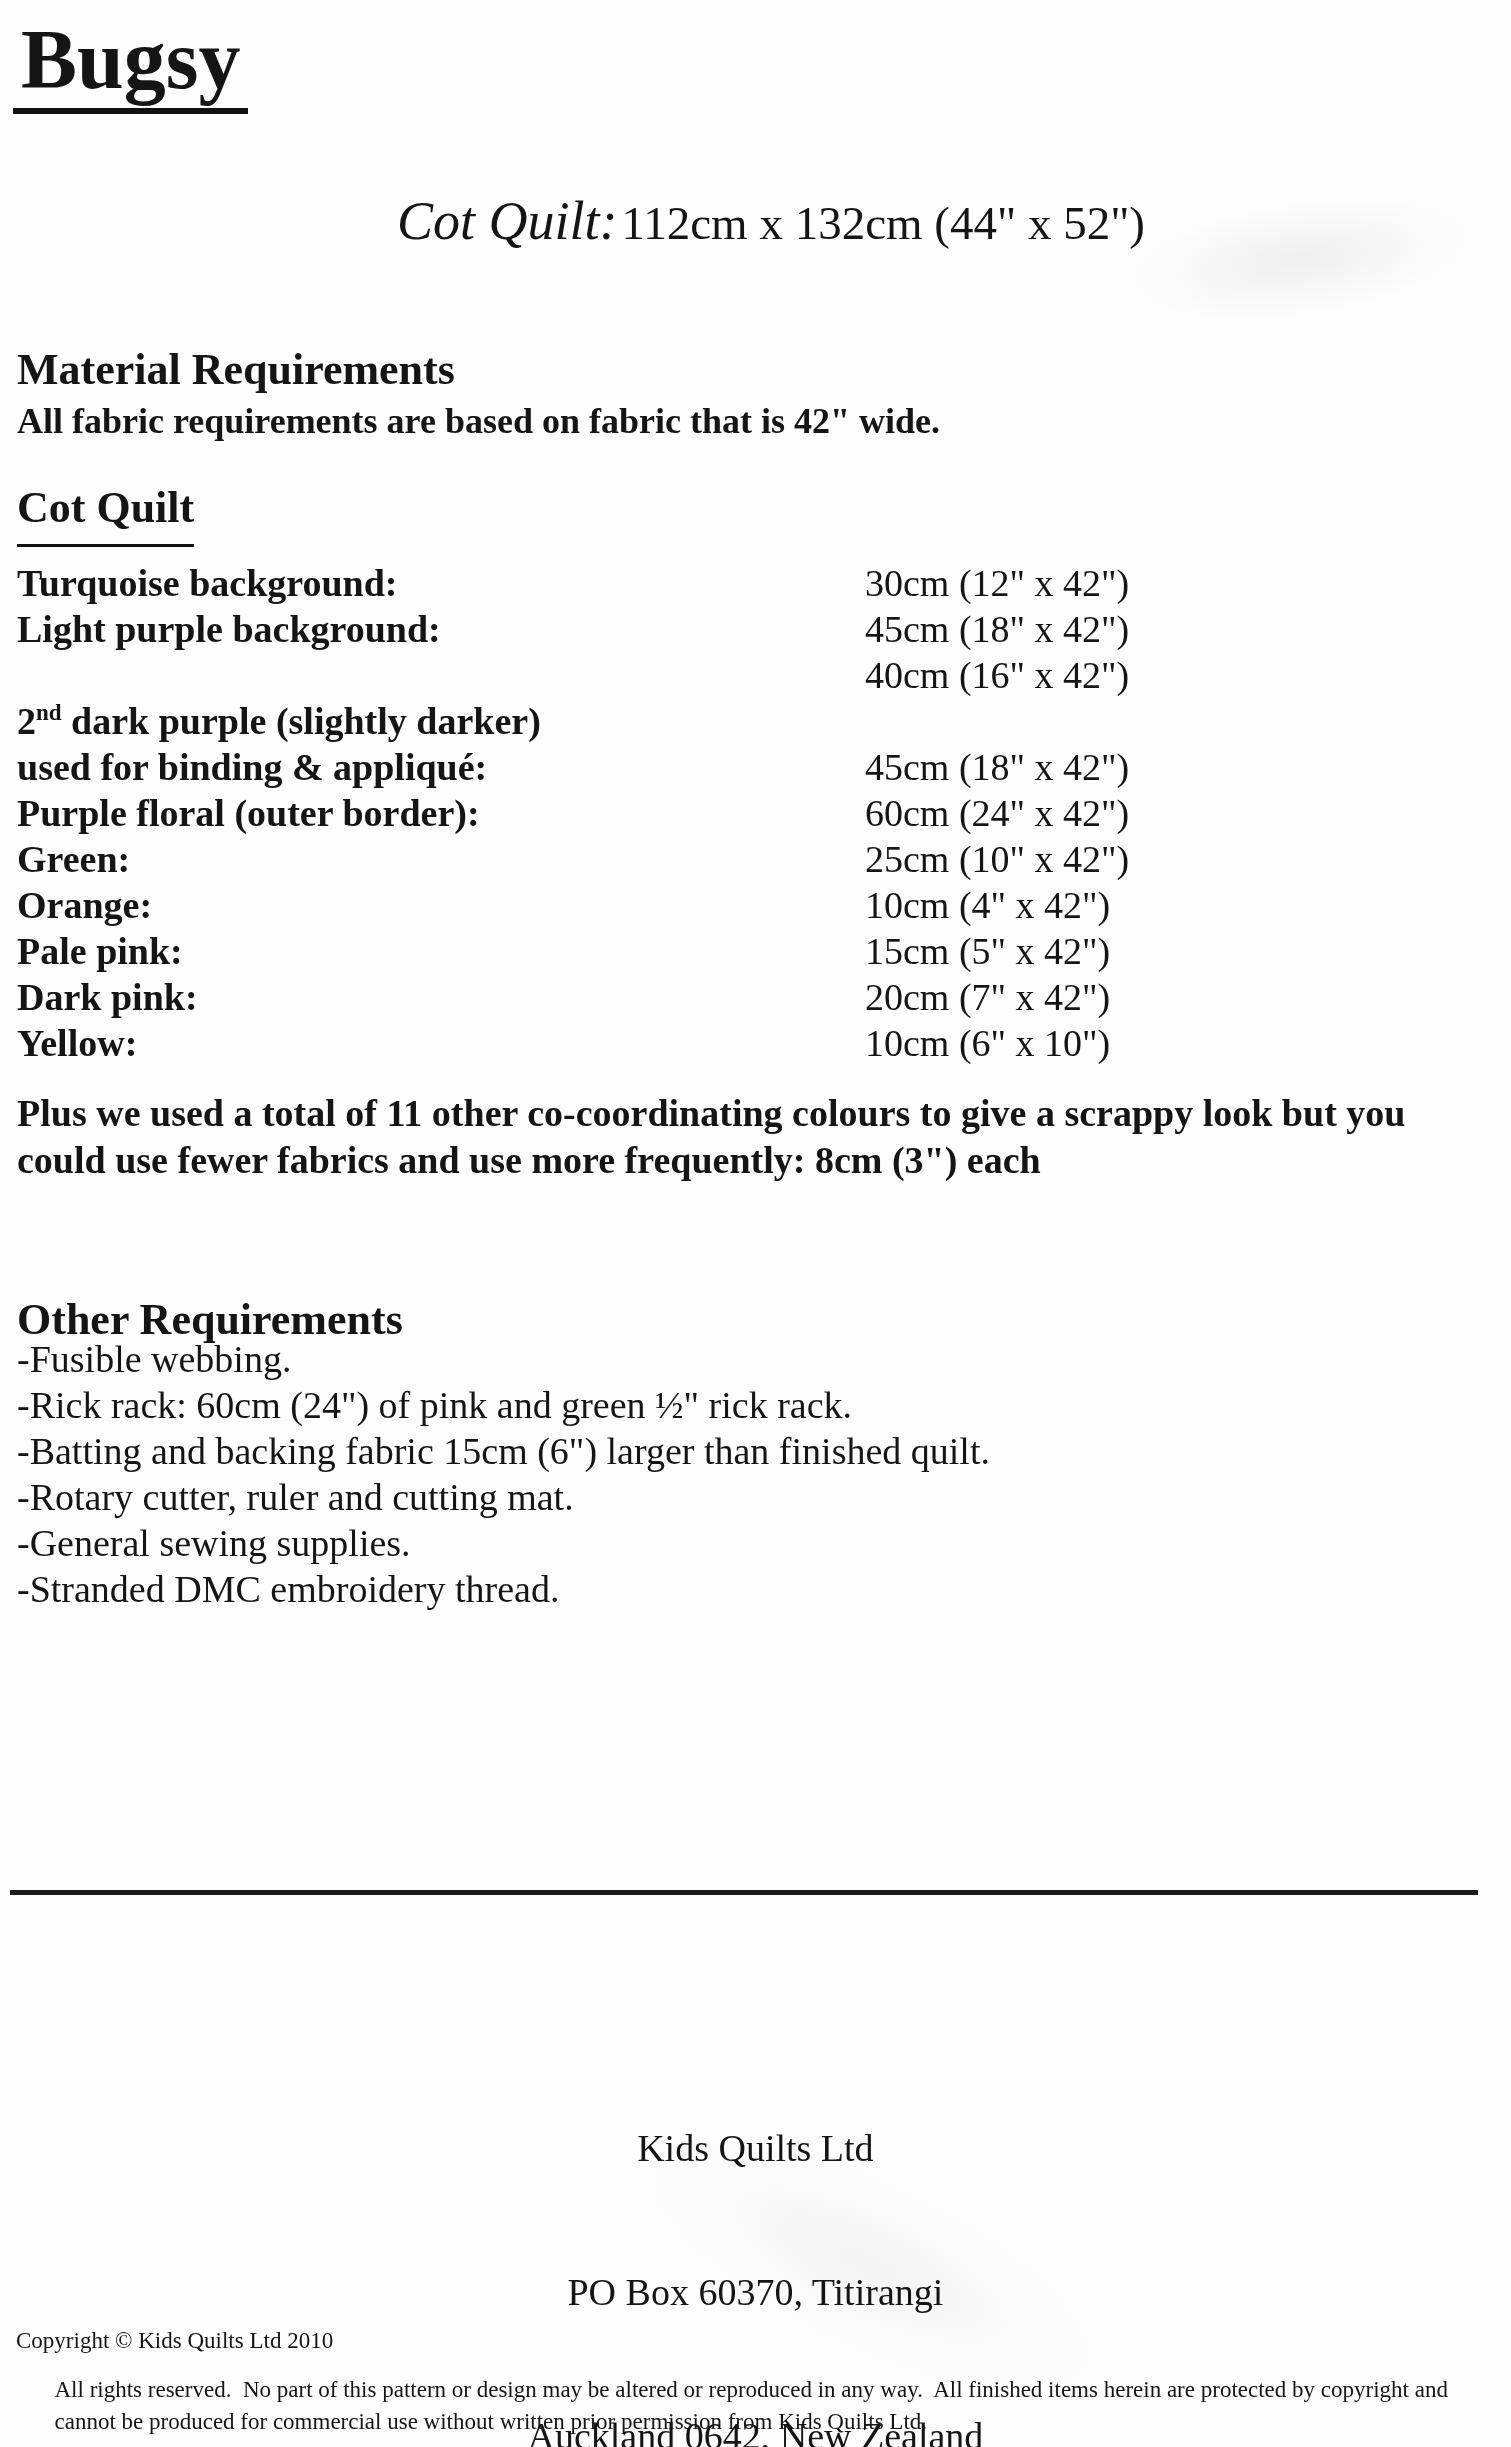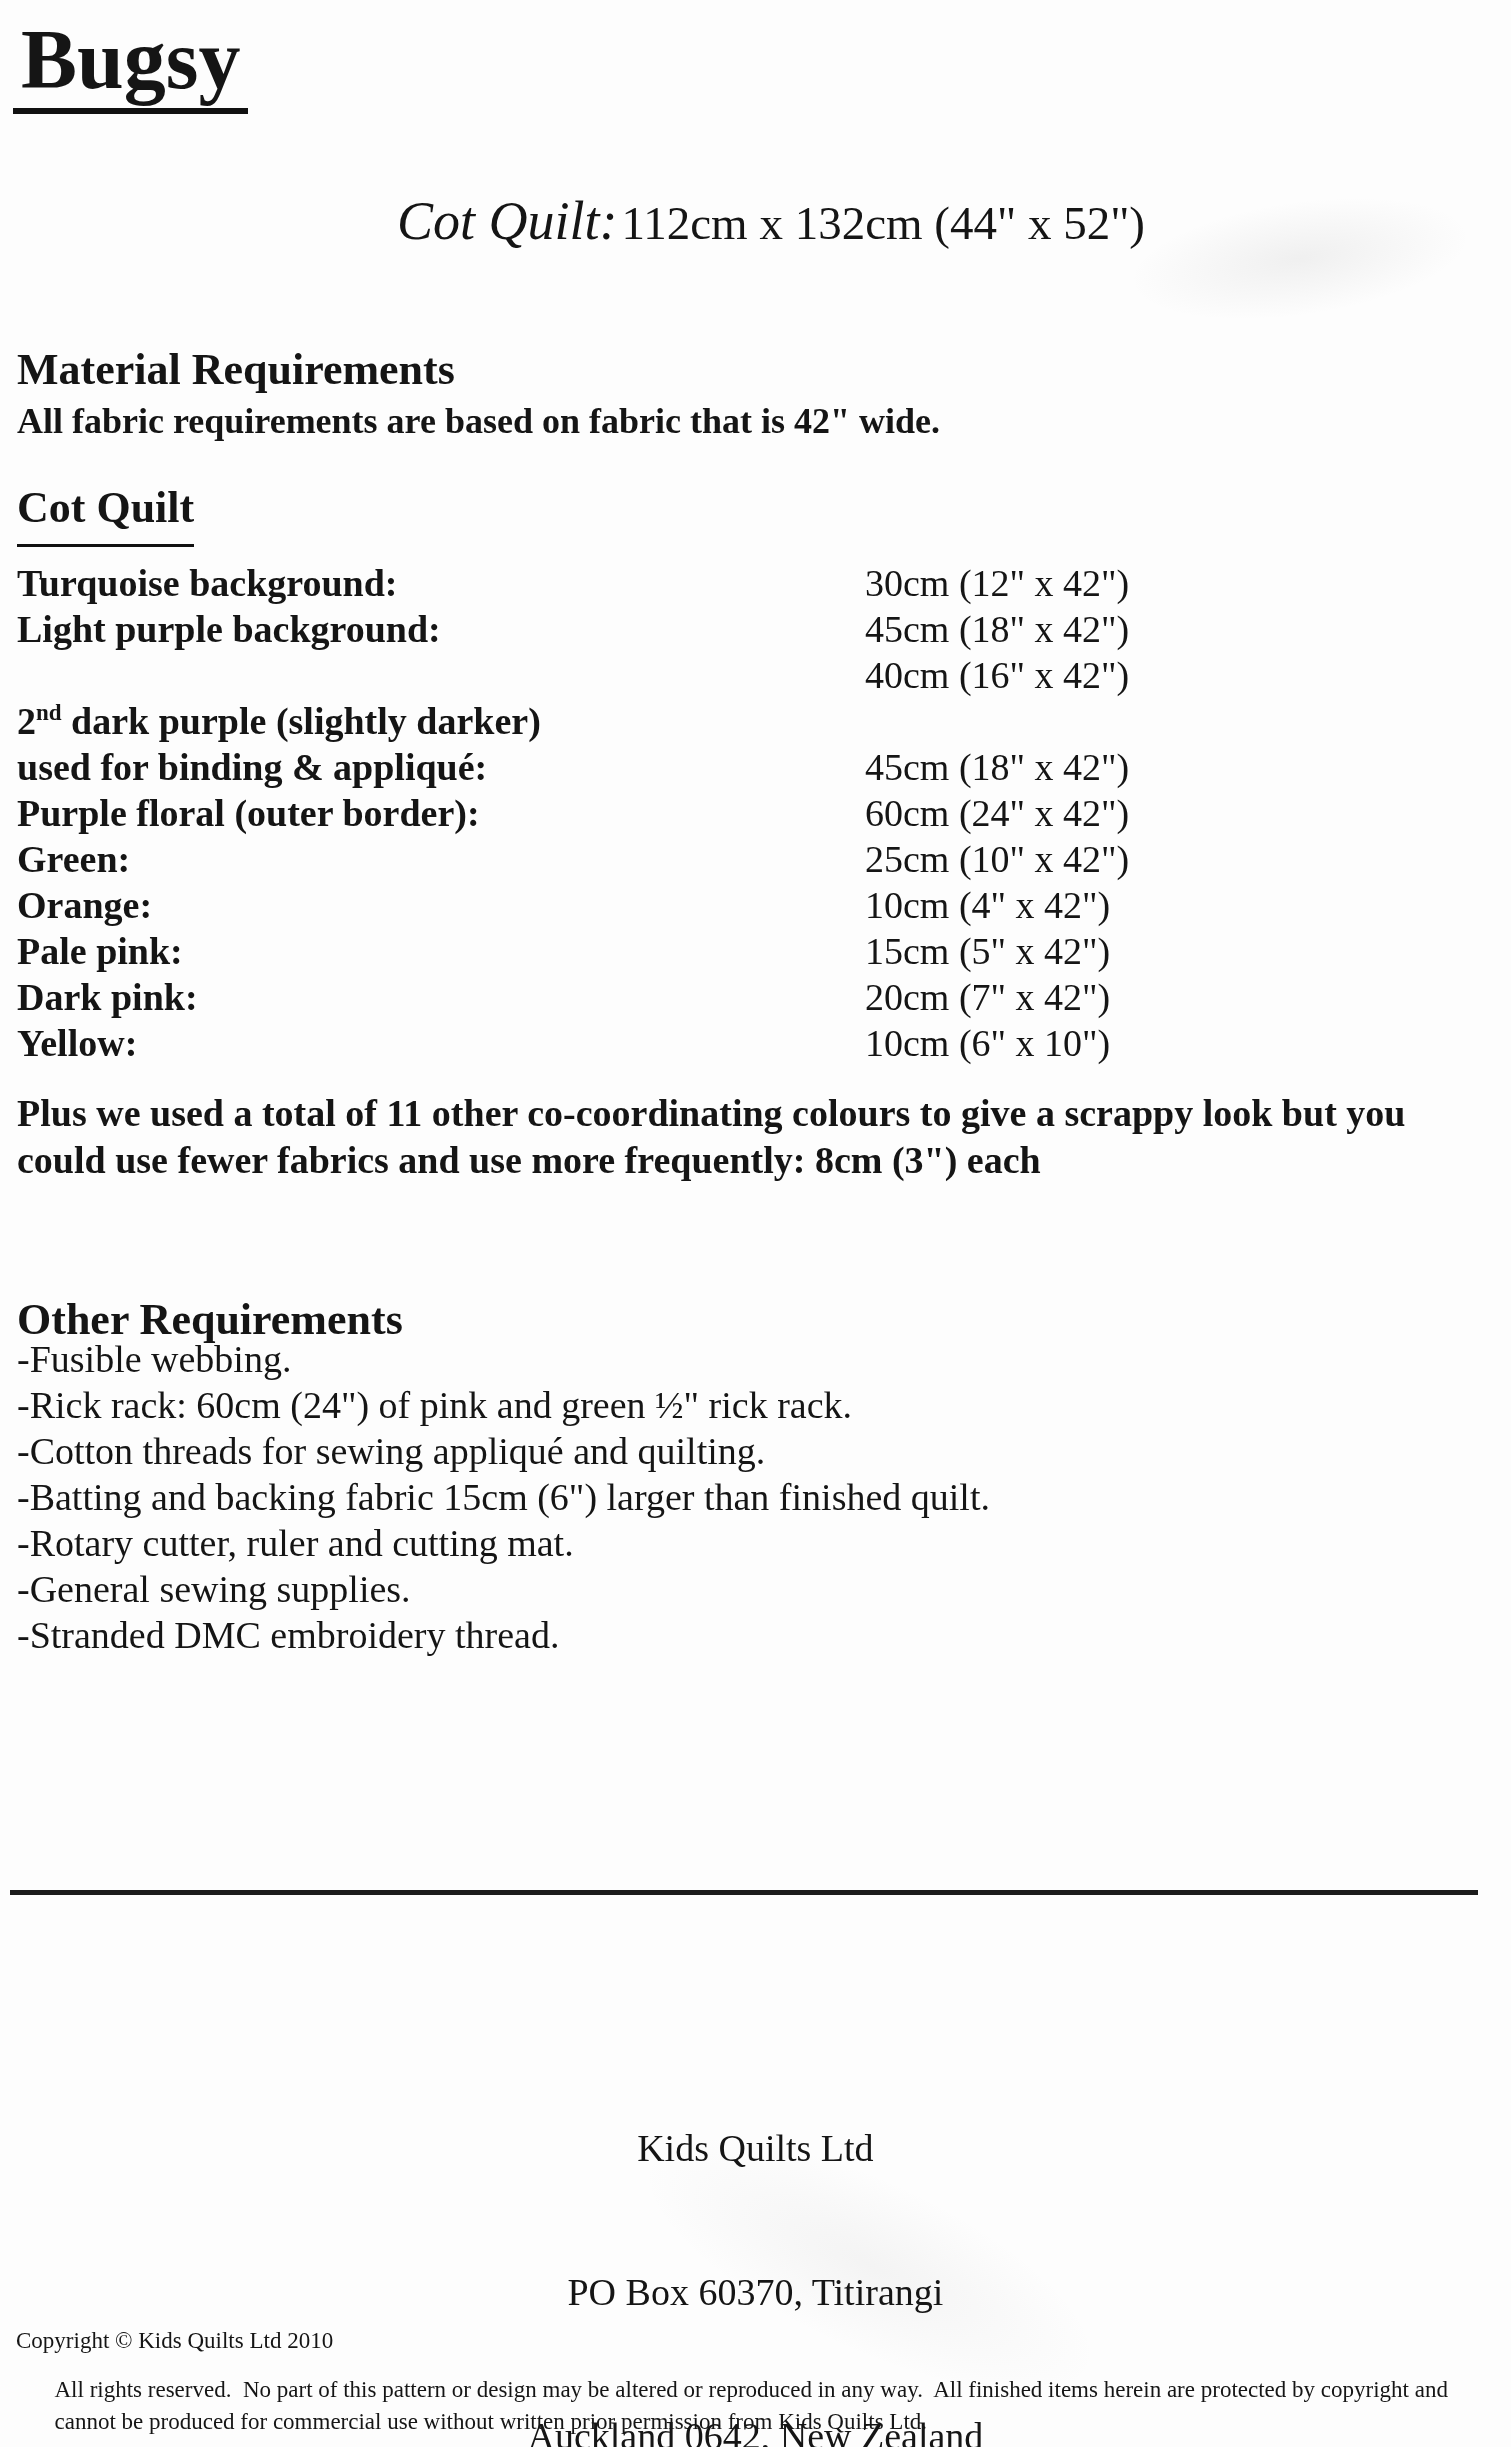--- a/index.html
+++ b/index.html
@@ -227,21 +227,20 @@
   </div>
 </div>
 
 <div id="scrappy-note">Plus we used a total of 11 other co-coordinating colours to give a scrappy look but you could use fewer fabrics and use more frequently: 8cm (3") each</div>
 
 <div class="section-heading" style="top:1283px;margin-top:13px;">Other Requirements</div>
 
 <div id="other-list">
   <div class="req-item">-Fusible webbing.</div>
   <div class="req-item">-Rick rack: 60cm (24") of pink and green ½" rick rack.</div>
-  <div class="req-item">-Cotton threads for sewing appliqué and quilting.</div>
   <div class="req-item">-Batting and backing fabric 15cm (6") larger than finished quilt.</div>
   <div class="req-item">-Rotary cutter, ruler and cutting mat.</div>
   <div class="req-item">-General sewing supplies.</div>
   <div class="req-item">-Stranded DMC embroidery thread.</div>
 </div>
 
 <div id="section-divider"></div>
 
 <div id="address-block">
   <div>Kids Quilts Ltd</div>

